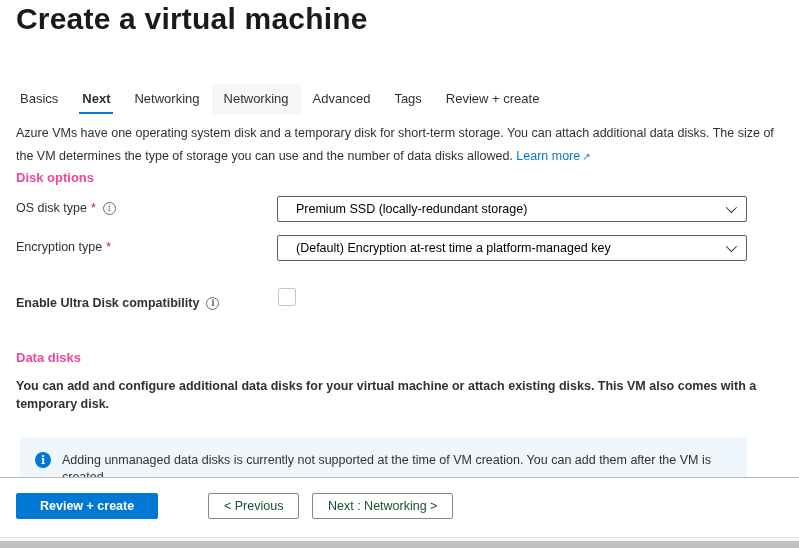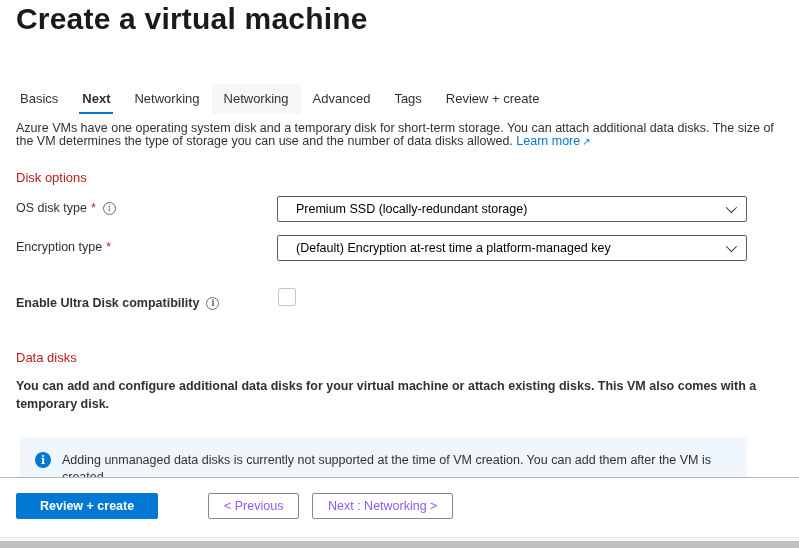--- a/index.html
+++ b/index.html
@@ -60,41 +60,41 @@
     height: 2.5px;
     background: #0078d4;
   }
   .tab.hovered { background: #f6f6f5; }
 
   
   .intro {
     position: absolute;
     left: 16px; top: 122px;
     width: 778px;
-    line-height: 13px;
+    line-height: 23px;
     color: #323130;
   }
   .link {
     color: #0078d4;
     cursor: pointer;
     text-decoration: none;
   }
   .ext-icon {
     color: #0078d4;
     font-size: 10px;
     margin-left: 2px;
   }
 
   
   .section-heading {
     position: absolute;
     left: 16px;
     font-size: 13px;
-    font-weight: 400;
-    color: #b91c1c;
+    font-weight: 700;
+    color: #ec4899;
   }
   .h-disk-options { top: 170px; }
   .h-data-disks { top: 350px; }
 
   
   .field-label {
     position: absolute;
     left: 16px;
     display: flex;
     align-items: center;
@@ -227,21 +227,21 @@
   .btn-primary {
     left: 16px;
     padding: 0 23px;
     background: #0078d4;
     color: #ffffff;
     font-weight: 700;
     border: 1px solid #0078d4;
   }
   .btn-secondary {
     background: #ffffff;
-    color: #8b5cf6;
+    color: #14532d;
     border: 1px solid #8a8886;
     padding: 12px 15px;
   }
   .btn-previous { left: 208px; }
   .btn-next { left: 312px; }
 
   
   .hscroll-track {
     position: absolute;
     left: 0; bottom: 0;

